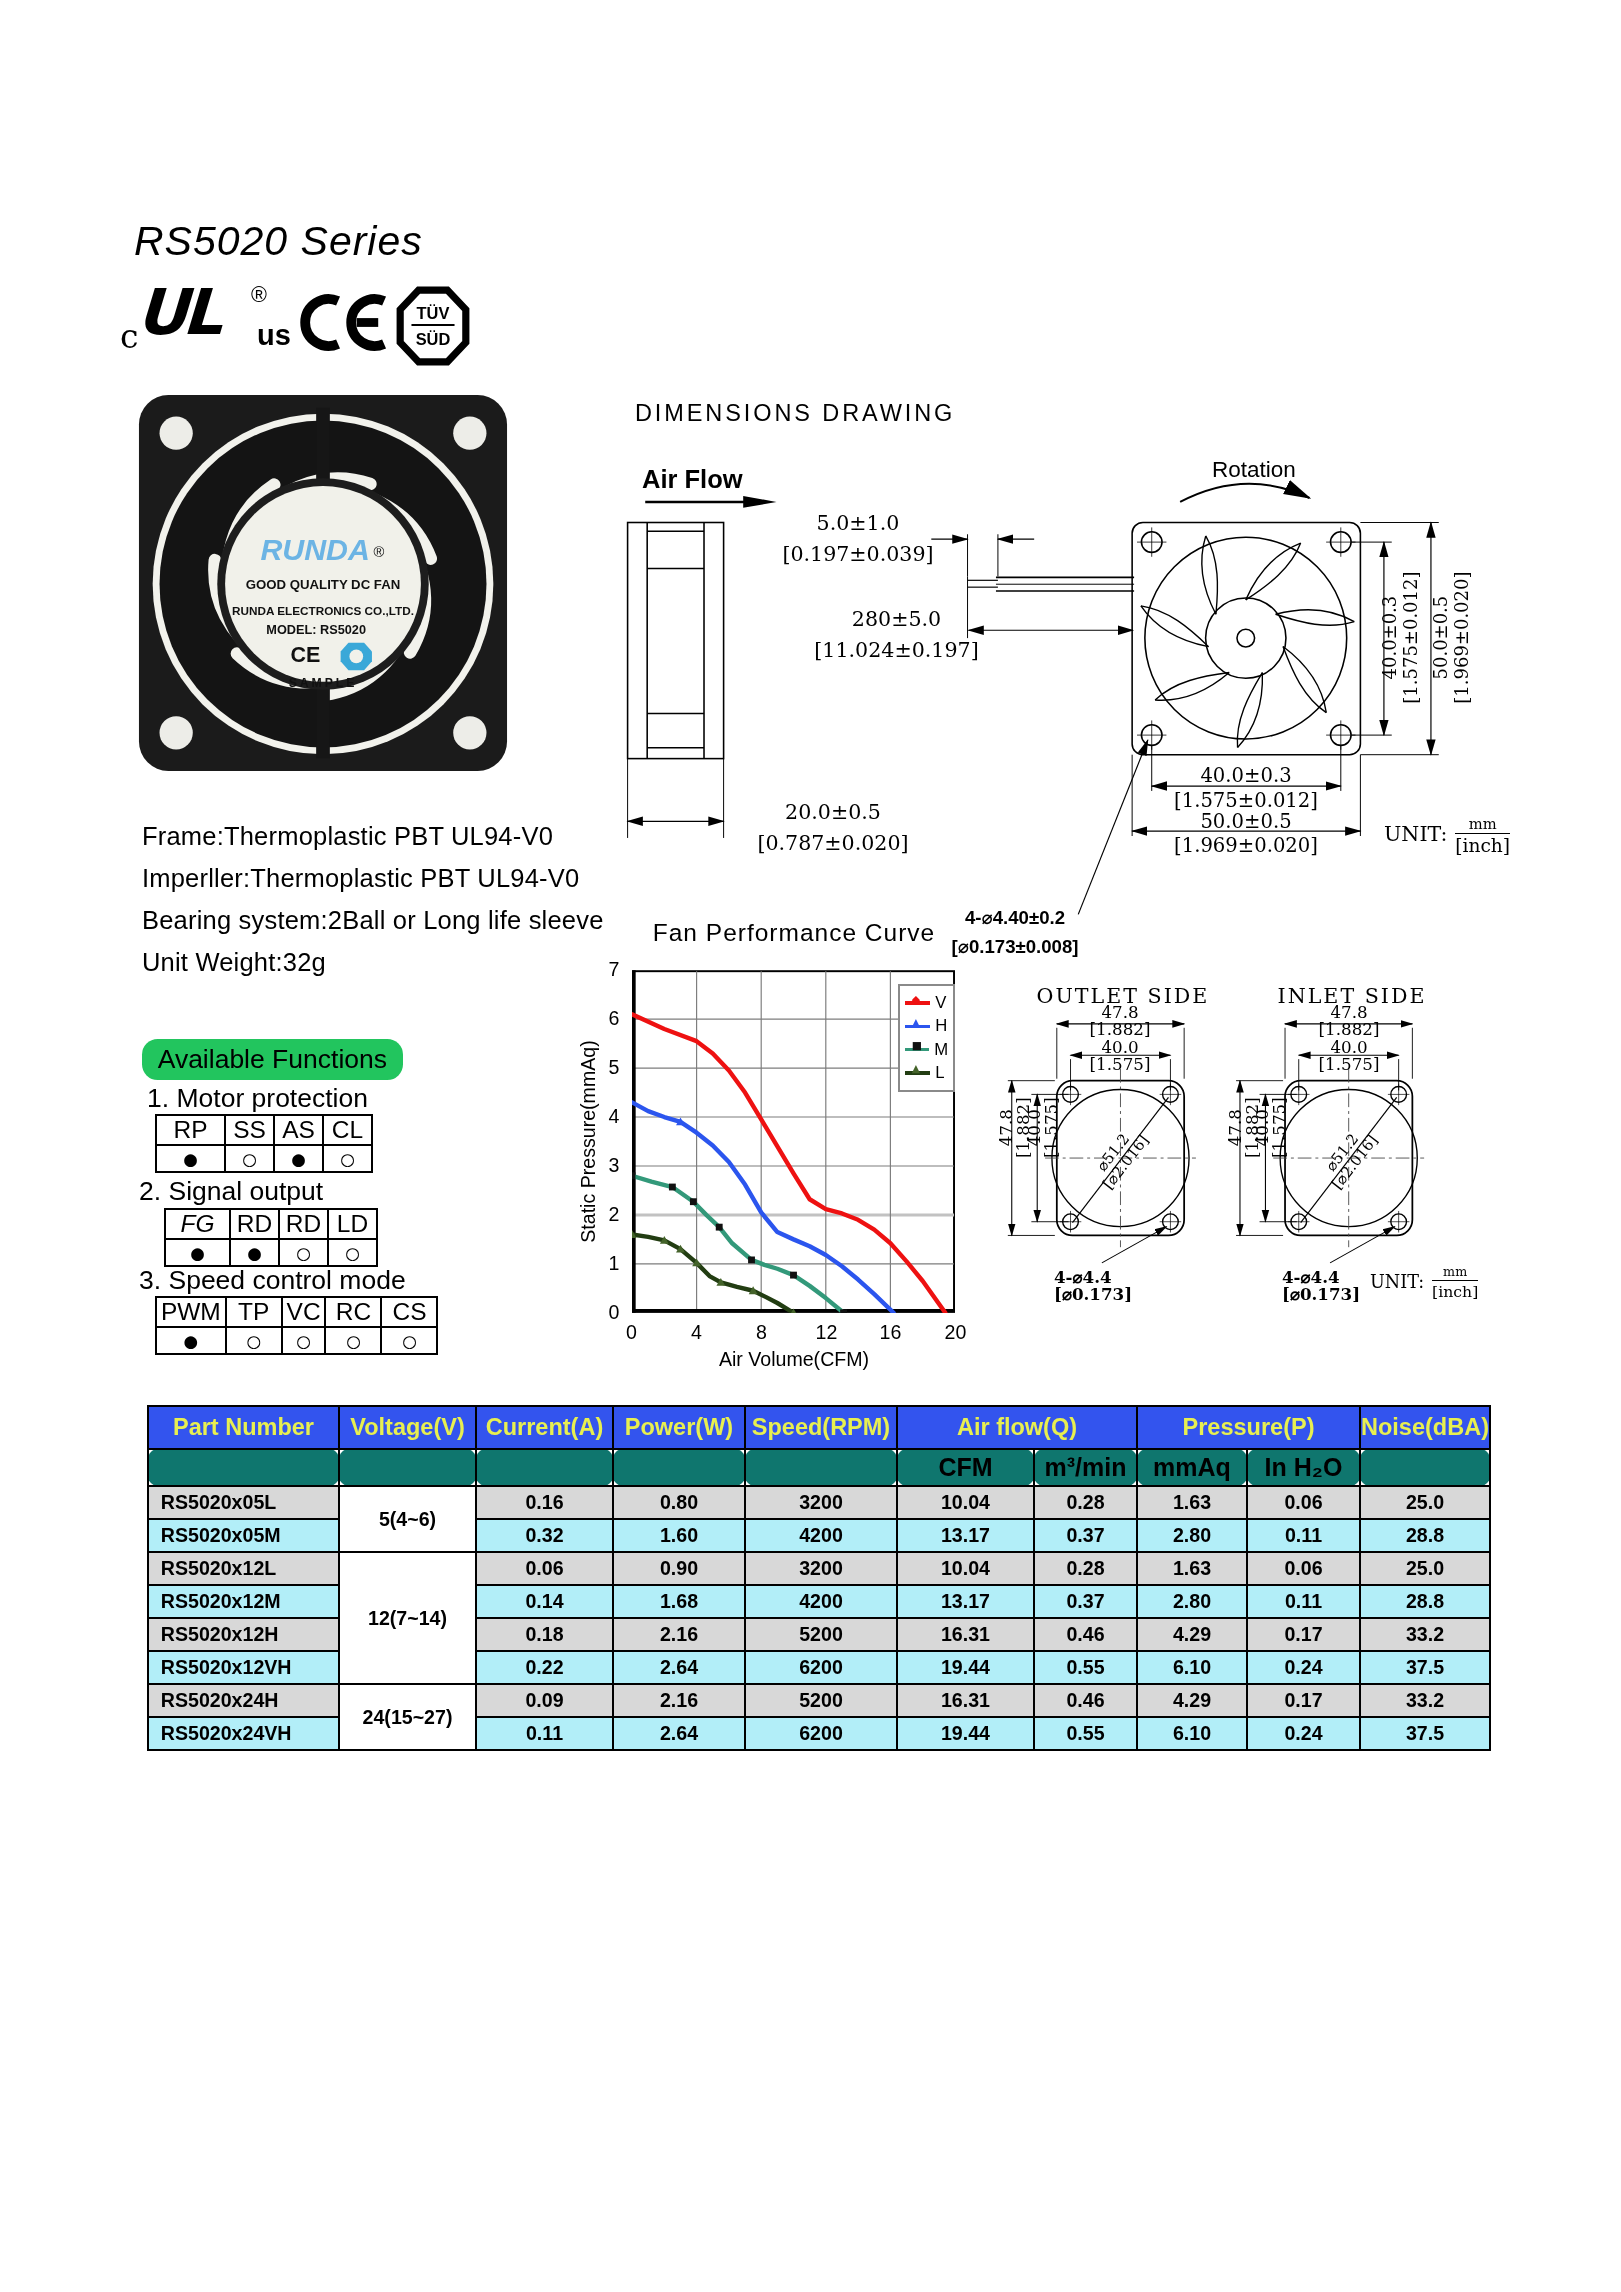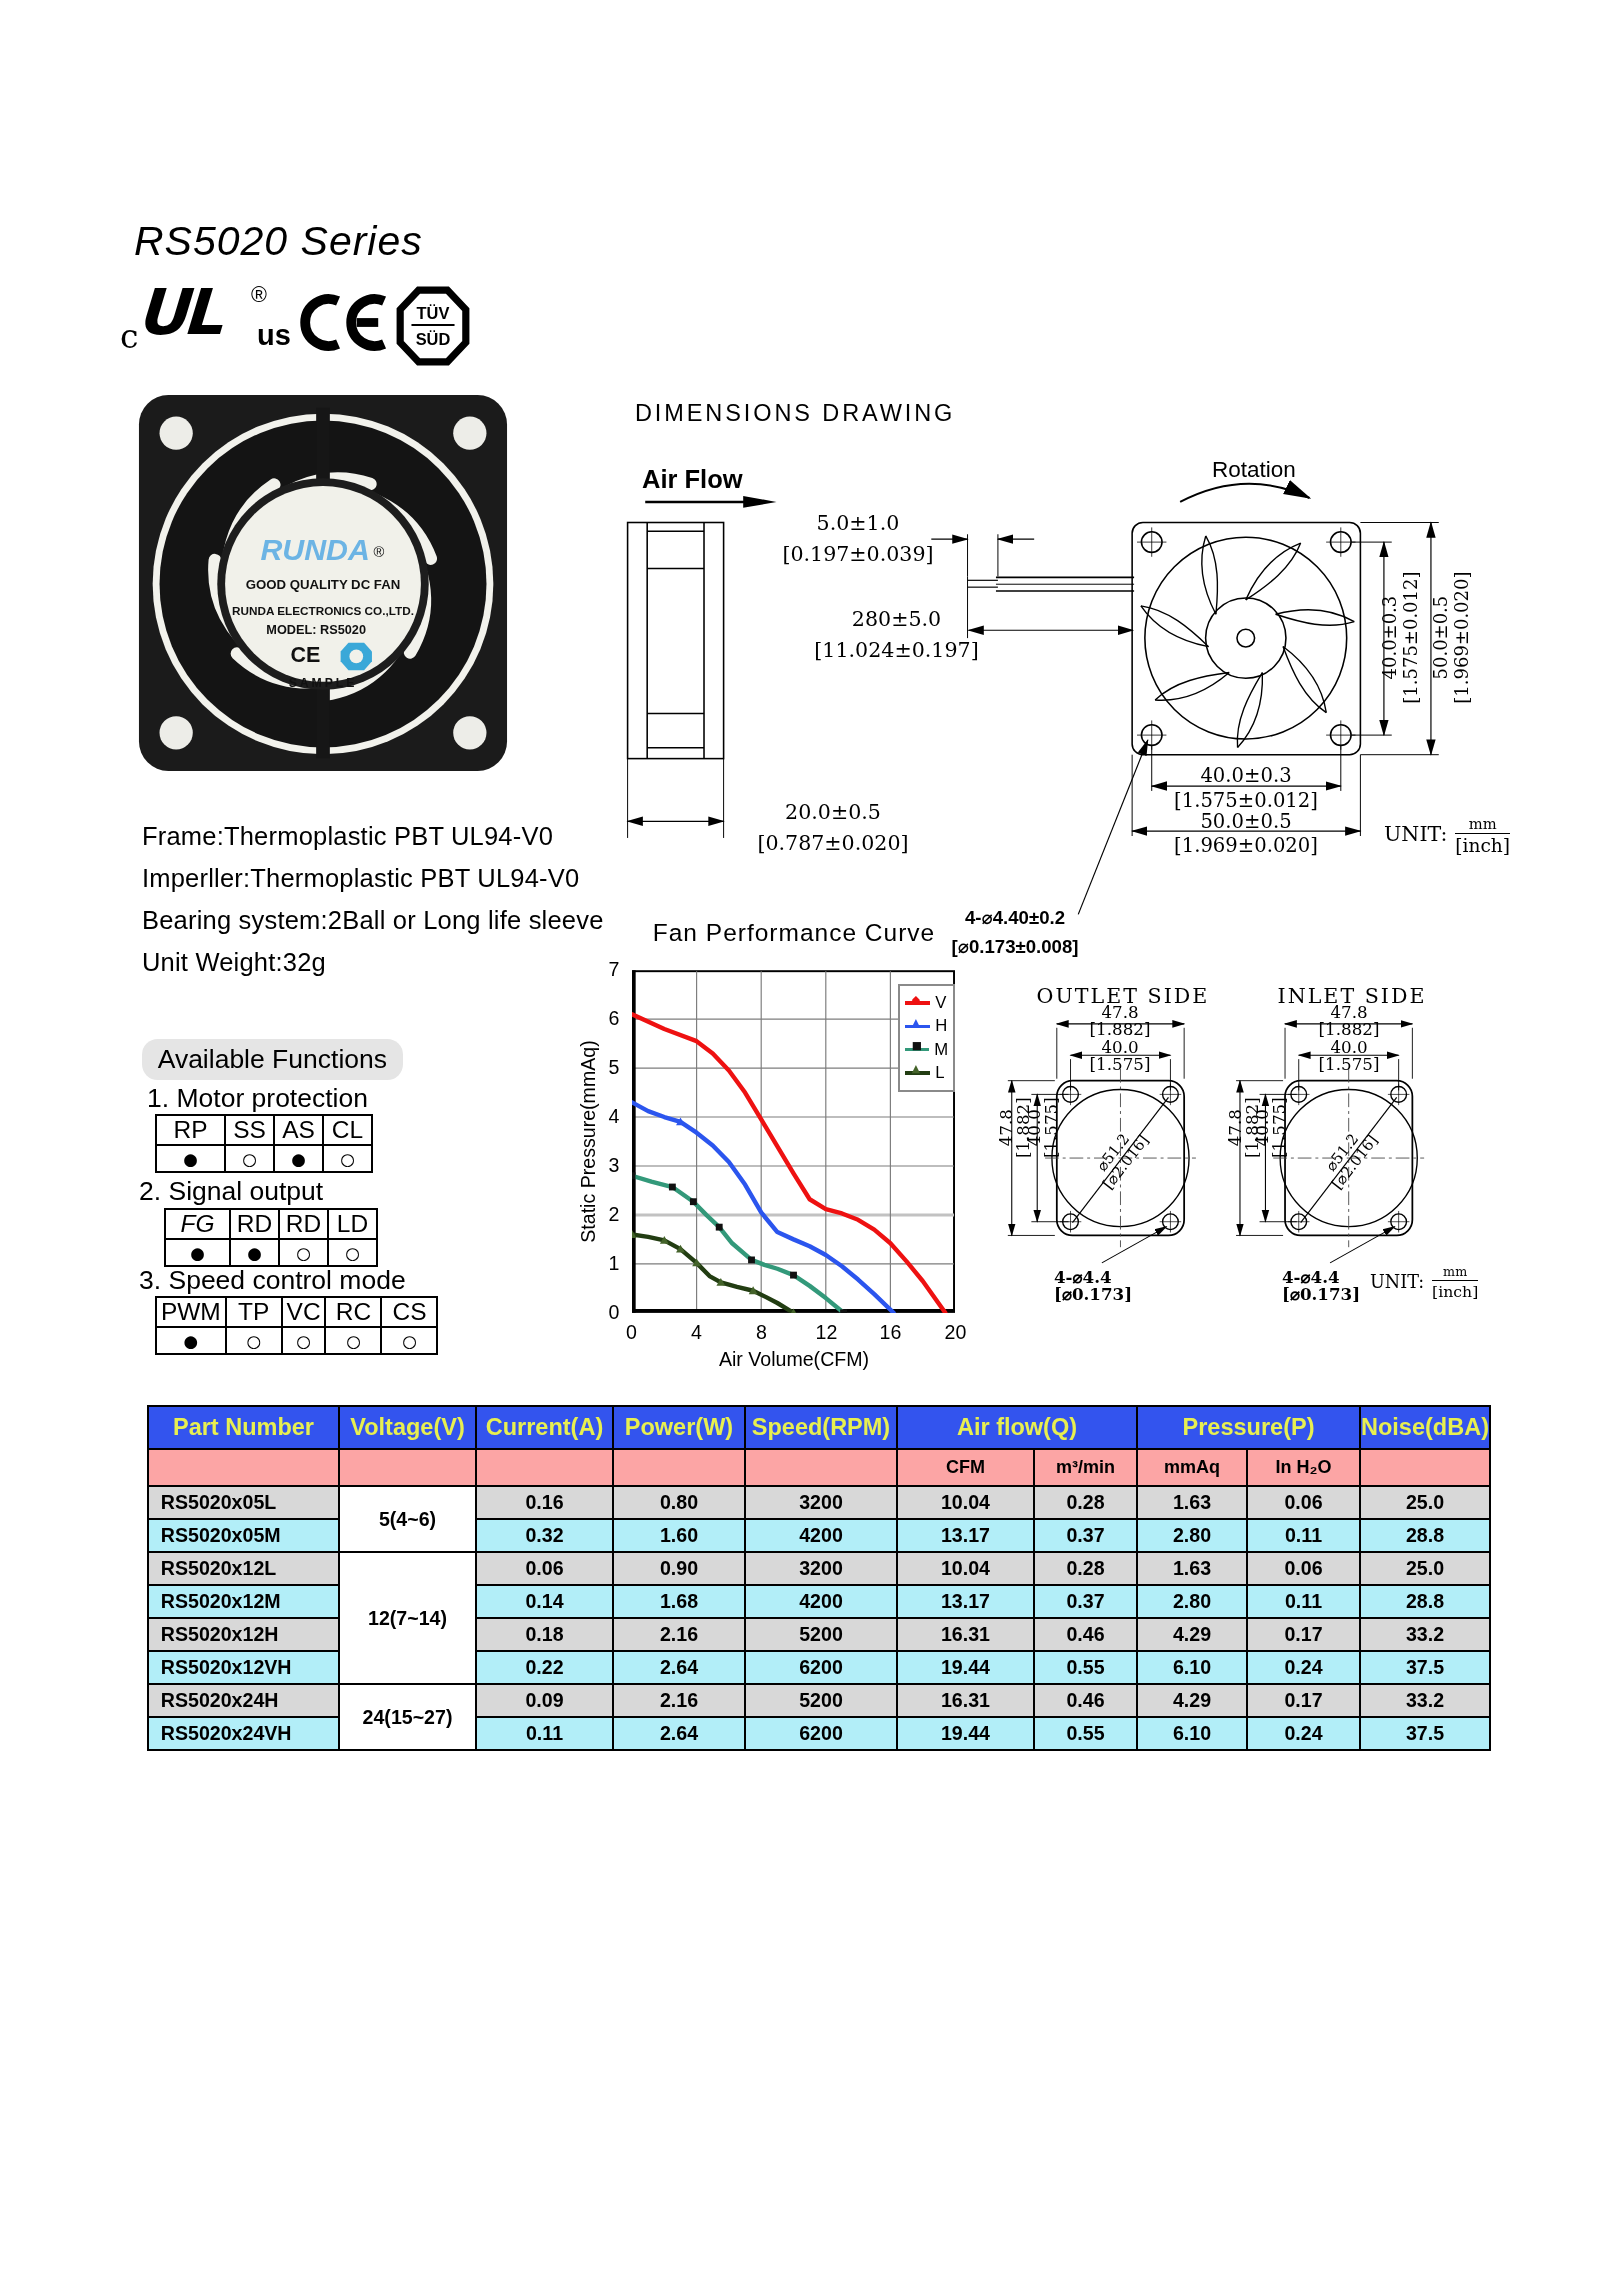--- a/index.html
+++ b/index.html
@@ -15,21 +15,21 @@
 
   .ul-box { width:181px; height:83px; }
   .ul-c   { position:absolute; left:0; top:35px; font-size:33px; font-family:"DejaVu Serif",serif; }
   .ul-ul  { position:absolute; left:21.6px; top:-5.9px; font-size:63px; font-weight:800; font-style:italic;
             letter-spacing:-4.9px; font-family:"DejaVu Sans",sans-serif; transform:skewX(-6deg); }
   .ul-reg { position:absolute; left:131px; top:0px; font-size:21.6px; }
   .ul-us  { position:absolute; left:137px; top:37px; font-size:29px; font-weight:600; }
 
   .spec-lines { font-size:25.5px; line-height:42px; letter-spacing:0.2px; }
 
-  .pill { background:#e5e5e5; border-radius:15.7px; padding:4.9px 15.7px; font-size:26.5px; }
+  .pill { background:#22c55e; border-radius:15.7px; padding:4.9px 15.7px; font-size:26.5px; }
   .func-h { font-size:26.5px; }
   table.func { border-collapse:collapse; }
   table.func td { border:2px solid #000; text-align:center; font-size:24.5px; height:28px; padding:0 3.9px; }
   table.func td.dot { font-size:16.7px; font-family:"DejaVu Sans",sans-serif; height:27.4px; }
   .ovl { text-decoration:overline; }
 
   .dimtext { font-size:20.6px; line-height:1.5; }
   .dimtext-sm { font-size:16.7px; line-height:16.7px; }
   .rot90 { transform:rotate(-90deg); transform-origin:center center; }
   .bold { font-weight:700; }
@@ -47,21 +47,21 @@
   .axis-label { font-size:19.6px; }
   .legend { border:2px solid #8a8a8a; background:#fff; padding:5.9px 4.9px; display:flex; flex-direction:column; justify-content:space-between; }
   .legend-row { display:flex; align-items:center; height:23.5px; }
   .legend-line { width:25.5px; height:3.9px; position:relative; }
   .legend-glyph { position:absolute; left:6.9px; top:-8.8px; font-size:10.8px; font-family:"DejaVu Sans",sans-serif; }
   .legend-label { margin-left:4.9px; font-size:16.7px; }
 
   table.spec { border-collapse:collapse; border:2.9px solid #000; table-layout:fixed; }
   table.spec th, table.spec td { border:2px solid #000; text-align:center; overflow:hidden; }
   table.spec th { background:#3354ee; color:#e8ef50; font-size:23.5px; font-weight:700; height:43px; }
-  table.spec tr.sub td { background:#fca5a5; font-size:18px; font-weight:700; height:37px; }
+  table.spec tr.sub td { background:#0f766e; font-size:25px; font-weight:700; height:37px;border-radius:10px; }
   table.spec td { font-size:19.6px; font-weight:700; height:33px; }
   table.spec td.part { text-align:left; padding-left:11.8px; }
   table.spec tr.gray td { background:#d8d8d8; }
   table.spec tr.cyan td { background:#b2eef8; }
   table.spec td.volt { background:#ffffff !important; }
 
   svg text { font-family:"Liberation Sans","DejaVu Sans",sans-serif; }
 </style>
 </head>
 <body>

